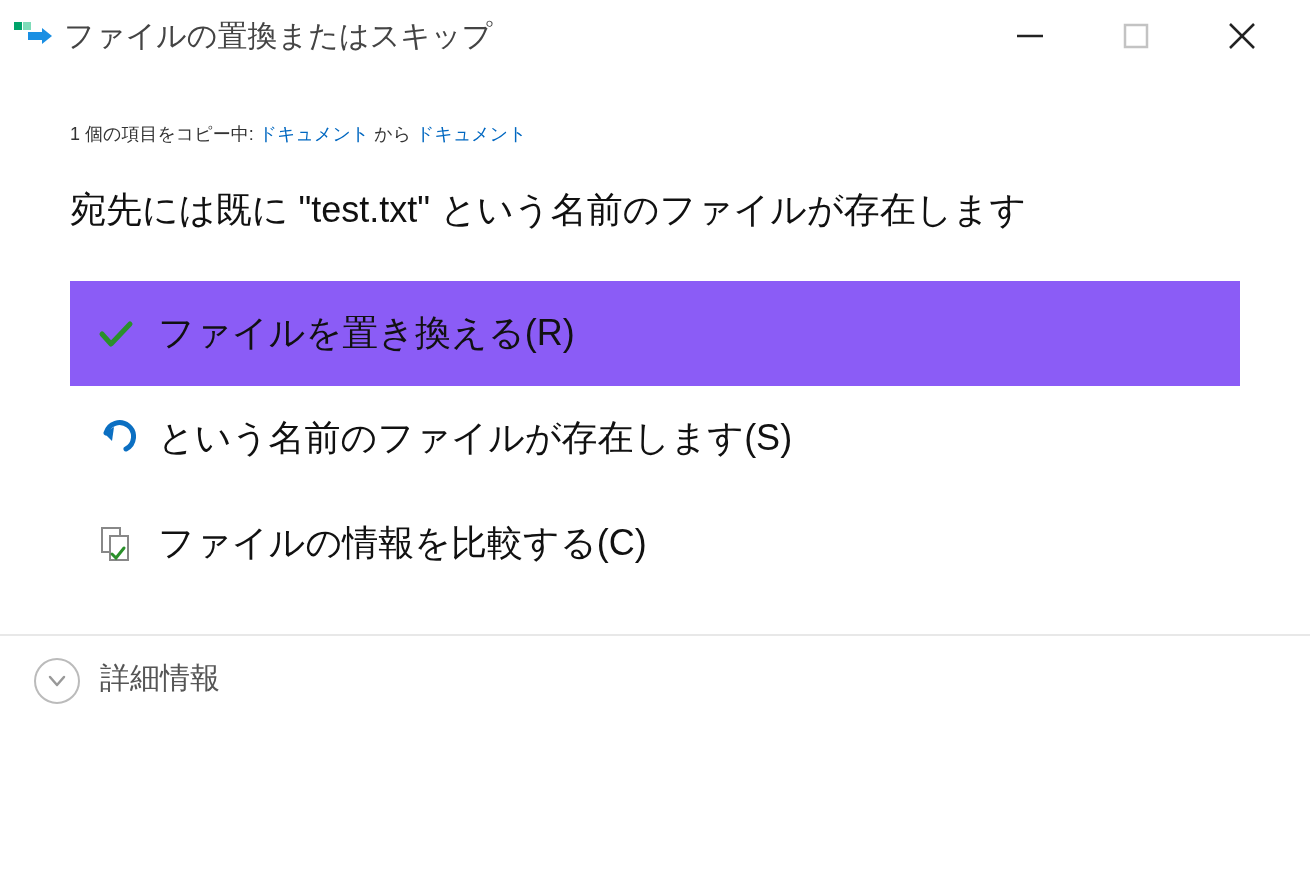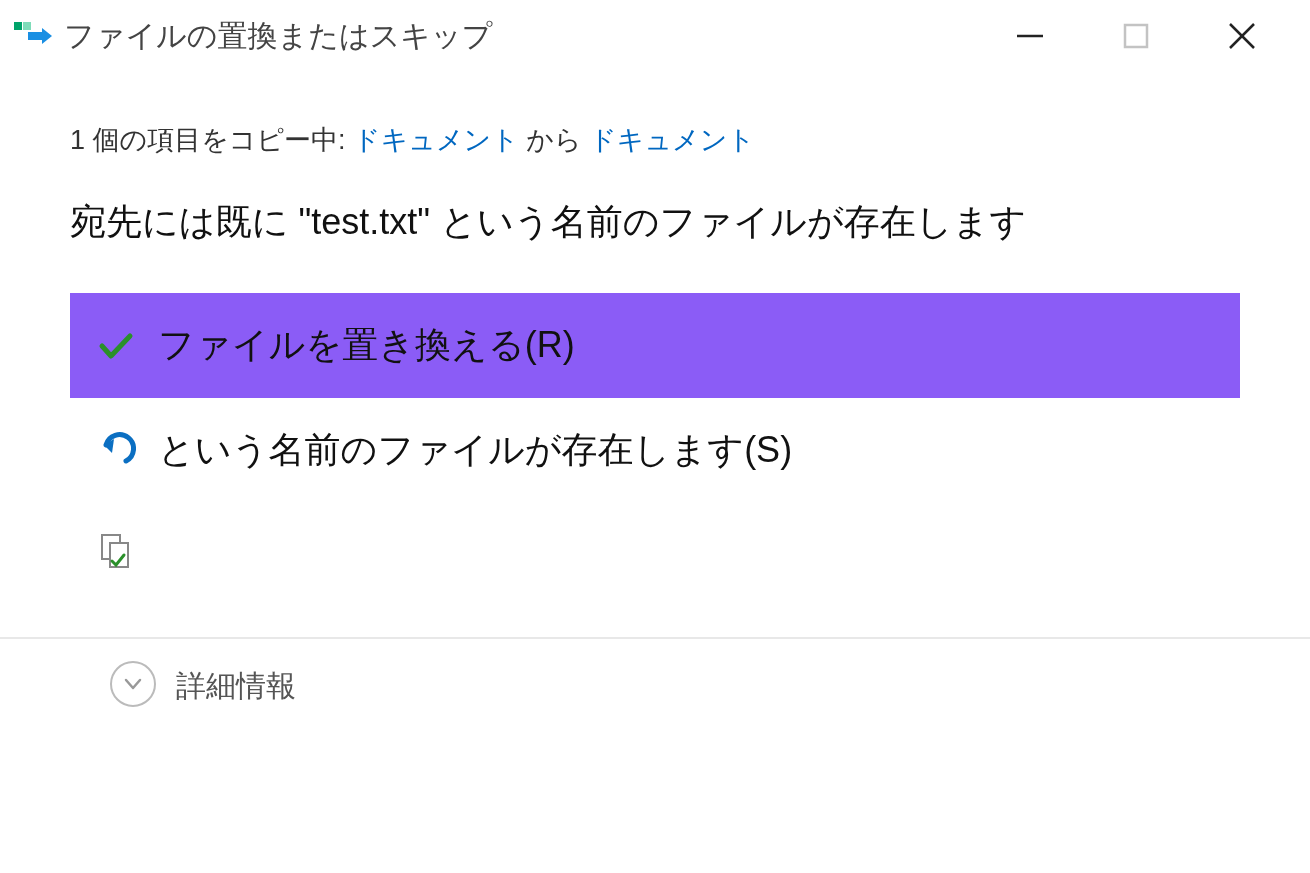--- a/index.html
+++ b/index.html
@@ -43,21 +43,21 @@
       height: 46px;
       display: flex;
       align-items: center;
       justify-content: center;
       cursor: pointer;
     }
     .content {
       padding: 50px 70px 0 70px;
     }
     .copy-line {
-      font-size: 27px;
+      font-size: 18px;
       color: #333;
       margin-bottom: 40px;
     }
     .copy-line .link {
       color: #0067c0;
     }
     .prompt-line {
       font-size: 36px;
       color: #111;
       margin-bottom: 46px;
@@ -87,23 +87,23 @@
       justify-content: center;
     }
     .divider {
       height: 2px;
       background: #e8e8e8;
       margin-top: 38px;
       width: 100%;
     }
     .details {
       display: flex;
-      align-items: flex-end;
+      align-items: flex-start;
       gap: 20px;
-      padding: 22px 110px;
+      padding: 22px 34px;
       font-size: 30px;
       color: #555;
       cursor: pointer;
     }
     .chev-circle {
       width: 46px;
       height: 46px;
       border: 2px solid #bbb;
       border-radius: 50%;
       display: flex;
@@ -171,20 +171,21 @@
     </div>
 
     <div class="option">
       <div class="opt-icon">
         <svg width="40" height="40" viewBox="0 0 40 40">
           <rect x="6" y="4" width="18" height="24" fill="#fff" stroke="#888" stroke-width="2"></rect>
           <rect x="14" y="12" width="18" height="24" fill="#fff" stroke="#888" stroke-width="2"></rect>
           <path d="M 16 30 L 20 34 L 28 24" stroke="#2a902a" stroke-width="3" fill="none" stroke-linecap="round"></path>
         </svg>
       </div>
+      <span>ファイルの情報を比較する(C)</span>
     </div>
   </div>
 </div>
 
 <div class="divider"></div>
 
 <div class="details">
   <div class="chev-circle">
     <svg width="22" height="22" viewBox="0 0 22 22">
         <path d="M 4 7 L 11 15 L 18 7" stroke="#999" stroke-width="2.5" fill="none" stroke-linecap="round" stroke-linejoin="round"></path>

